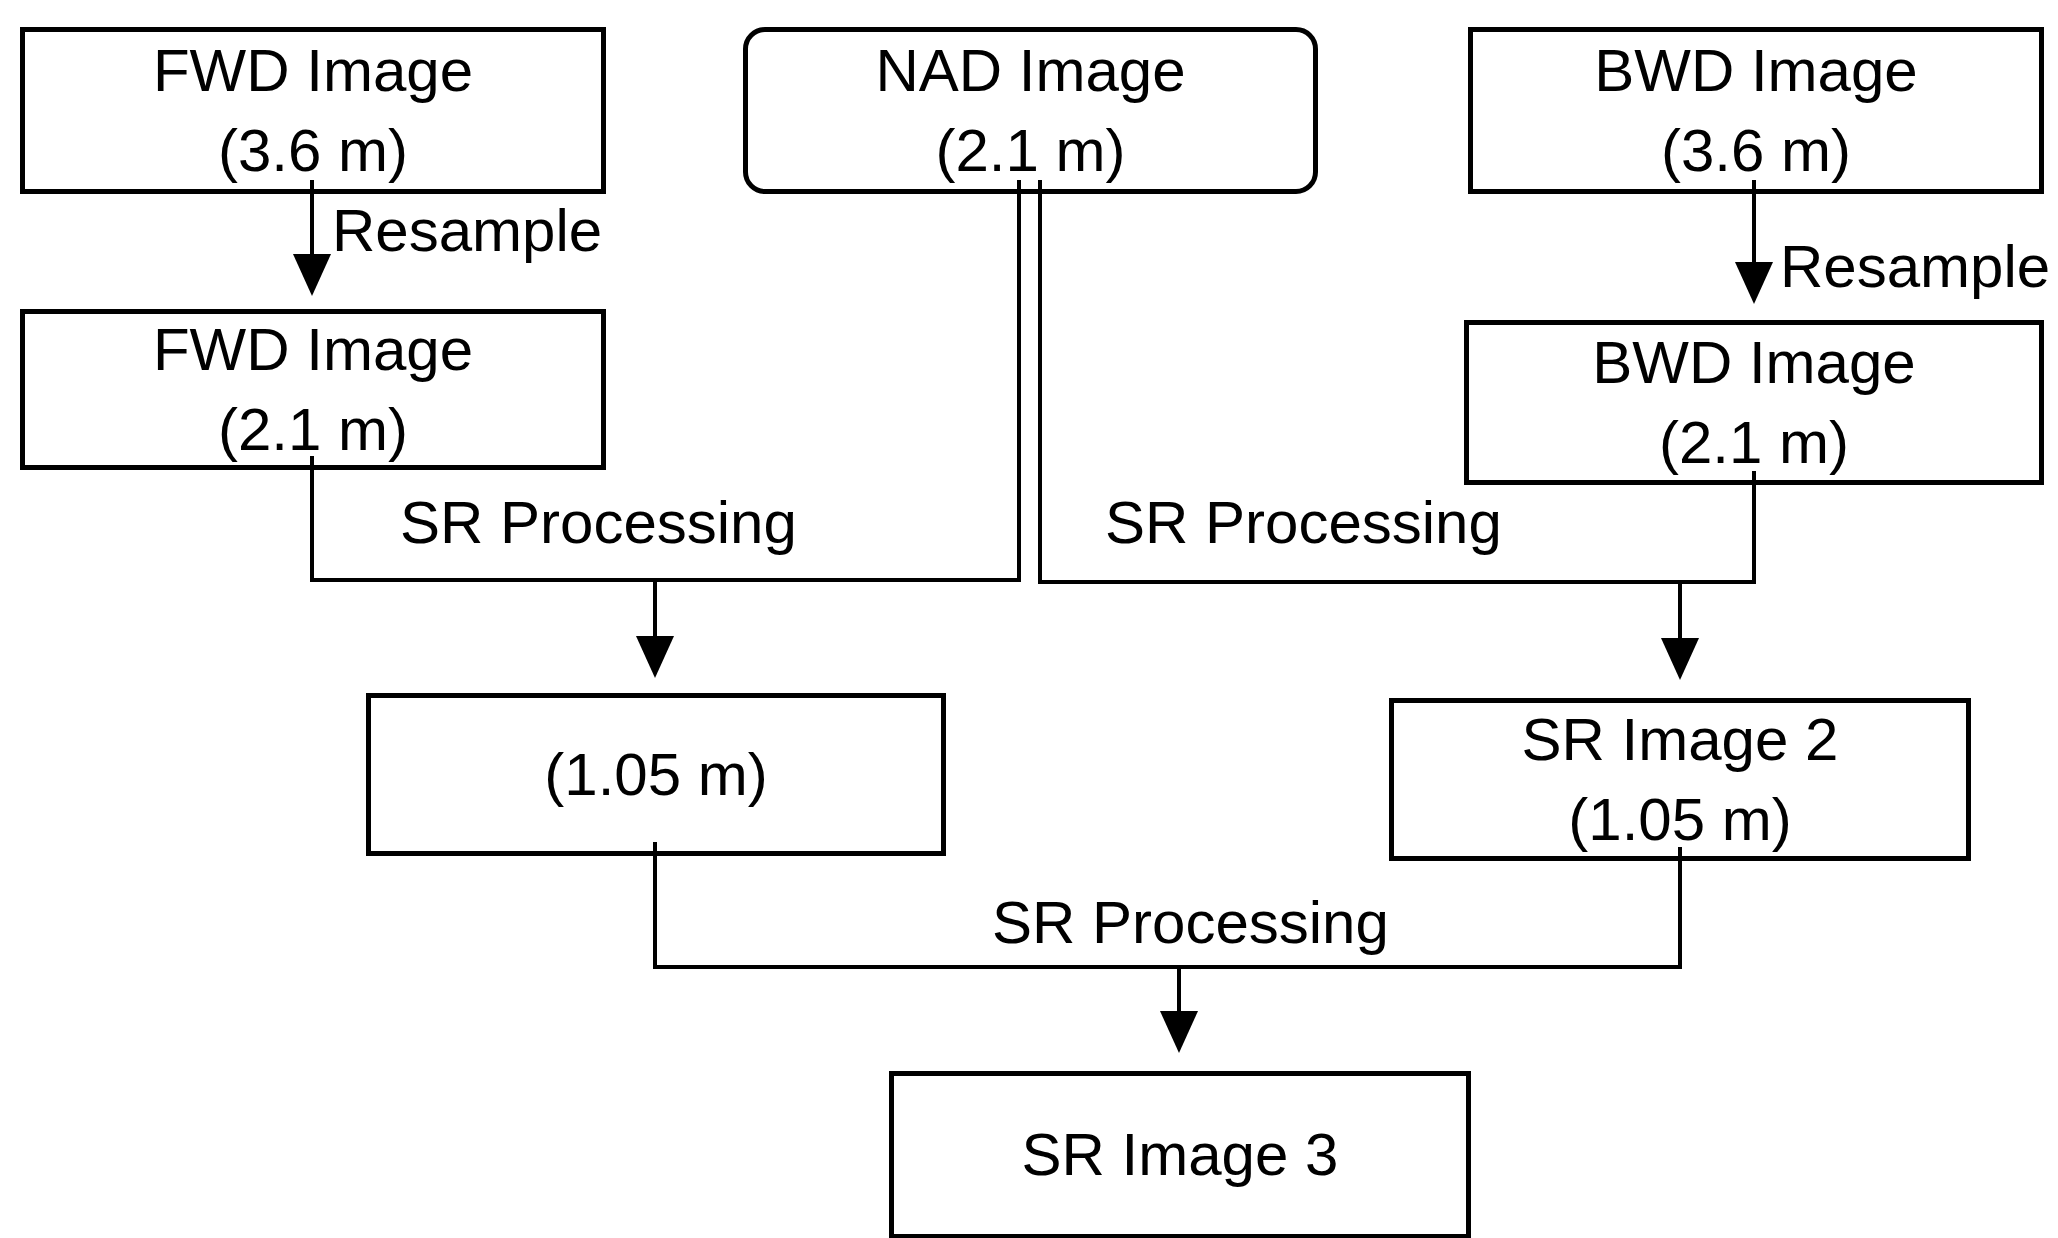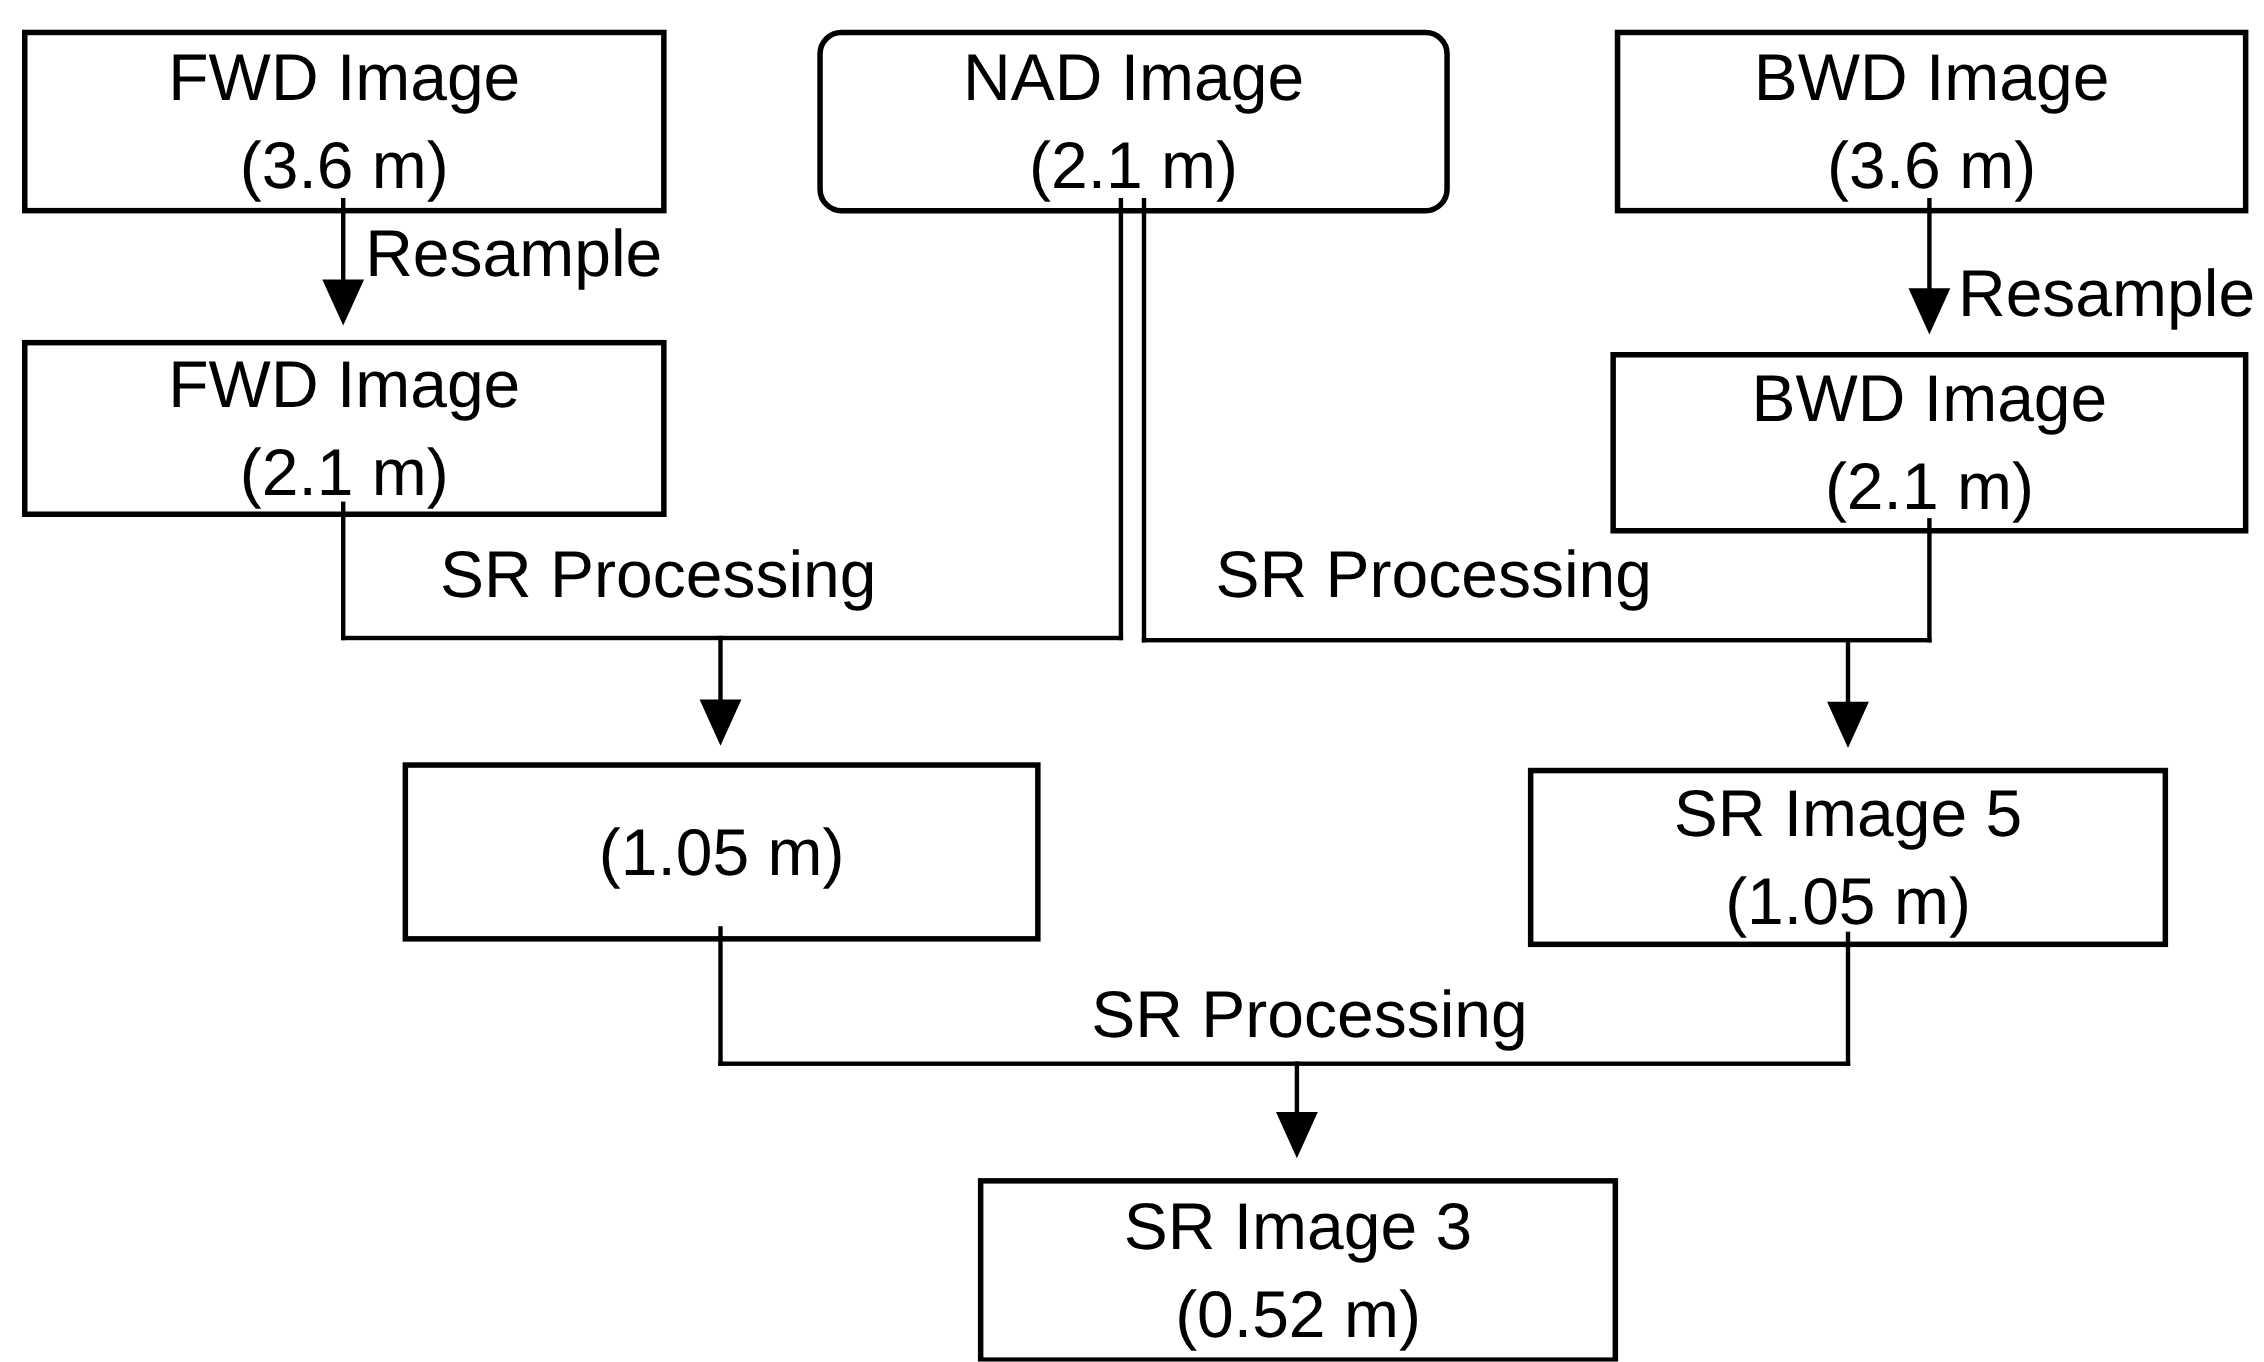--- a/index.html
+++ b/index.html
@@ -99,29 +99,28 @@
   <div class="hline" style="left:1038px; top:580px; width:718px;"></div>
   <div class="lbl" style="left:1105px; top:490px;">SR Processing</div>
   <div class="vline" style="left:1678px; top:580px; height:62px;"></div>
   <div class="arrowhead" style="left:1661px; top:638px;"></div>
 
   <div class="box" style="left:366px; top:681px; width:580px; height:163px;">
     <span>(1.05 m)</span>
   </div>
 
   <div class="box" style="left:1389px; top:686px; width:582px; height:163px;">
-    <span>SR Image 5</span>
+    <span>SR Image 2</span>
     <span>(1.05 m)</span>
   </div>
 
   <div class="vline" style="left:653px; top:842px; height:127px;"></div>
   <div class="vline" style="left:1678px; top:847px; height:122px;"></div>
   <div class="hline" style="left:653px; top:965px; width:1029px;"></div>
   <div class="lbl" style="left:992px; top:890px;">SR Processing</div>
   <div class="vline" style="left:1177px; top:965px; height:48px;"></div>
   <div class="arrowhead" style="left:1160px; top:1011px;"></div>
 
   <div class="box" style="left:889px; top:1059px; width:582px; height:168px;">
     <span>SR Image 3</span>
-    <span>(0.52 m)</span>
   </div>
 
 </div>
 
 </body></html>

